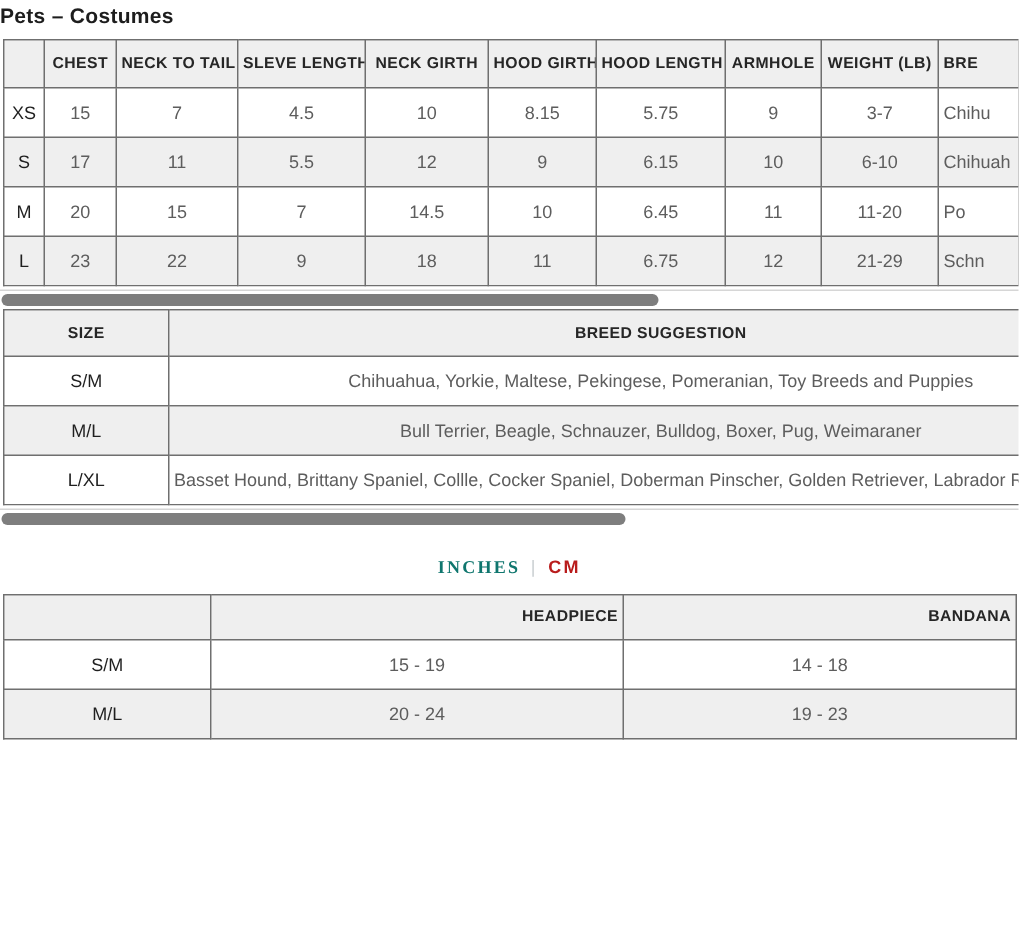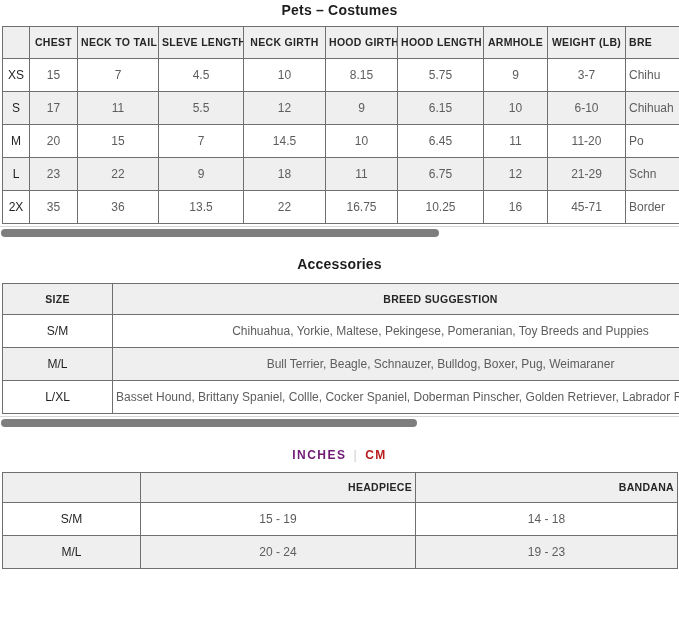--- a/index.html
+++ b/index.html
@@ -4,22 +4,22 @@
 <style>
   html,body { margin:0; padding:0; background:#ffffff; }
   body {
     width:679px; height:630px; overflow:hidden;
     font-family:"Liberation Sans", sans-serif;
     -webkit-font-smoothing:antialiased;
   }
   .page { width:679px; }
 
   .section-title {
-    margin:0; padding:2px 12px 8px;
-    text-align:center;
+    margin:0; padding:2px 0 8px;
+    text-align:left;
     font-size:14px; font-weight:700; color:#1d1d1d;
     letter-spacing:.2px;
   }
   .title-accessories { padding-top:17px; padding-bottom:11px; }
 
   .scroll-clip { width:679px; overflow:hidden; }
 
   table {
     border-collapse:collapse; table-layout:fixed;
     margin-left:2px;
@@ -72,21 +72,21 @@
   }
   .thumb-1 { width:438px; }
   .thumb-2 { width:416px; }
 
   
   .unit-toggle {
     text-align:center; padding:19px 0 10px;
     font-size:12px; font-weight:700; letter-spacing:1.5px;
     user-select:none;
   }
-  .unit-inches { color:#701a75; cursor:pointer; }
+  .unit-inches { color:#0f766e; cursor:pointer;font-family:Liberation Serif, serif; }
   .unit-sep { color:#c9ced1; margin:0 7px; font-weight:400; }
   .unit-cm { color:#b91c1c; cursor:pointer; }
 </style>
 </head>
 <body>
 
 <div class="page">
 
   <h2 class="section-title">Pets – Costumes</h2>
 
@@ -160,40 +160,27 @@
             <td>23</td>
             <td>22</td>
             <td>9</td>
             <td>18</td>
             <td>11</td>
             <td>6.75</td>
             <td>12</td>
             <td>21-29</td>
             <td>Schn</td>
           </tr>
-          <tr>
-            <th>2X</th>
-            <td>35</td>
-            <td>36</td>
-            <td>13.5</td>
-            <td>22</td>
-            <td>16.75</td>
-            <td>10.25</td>
-            <td>16</td>
-            <td>45-71</td>
-            <td>Border</td>
-          </tr>
         </tbody>
       </table>
   </div>
   <div class="hscroll">
     <div class="thumb thumb-1"></div>
   </div>
 
-  <h2 class="section-title title-accessories">Accessories</h2>
 
   <div class="scroll-clip">
     <table id="accessories-table">
         <colgroup>
           <col style="width: 110px;">
           <col style="width: 656px;">
         </colgroup>
         <thead>
           <tr>
             <th>SIZE</th>

